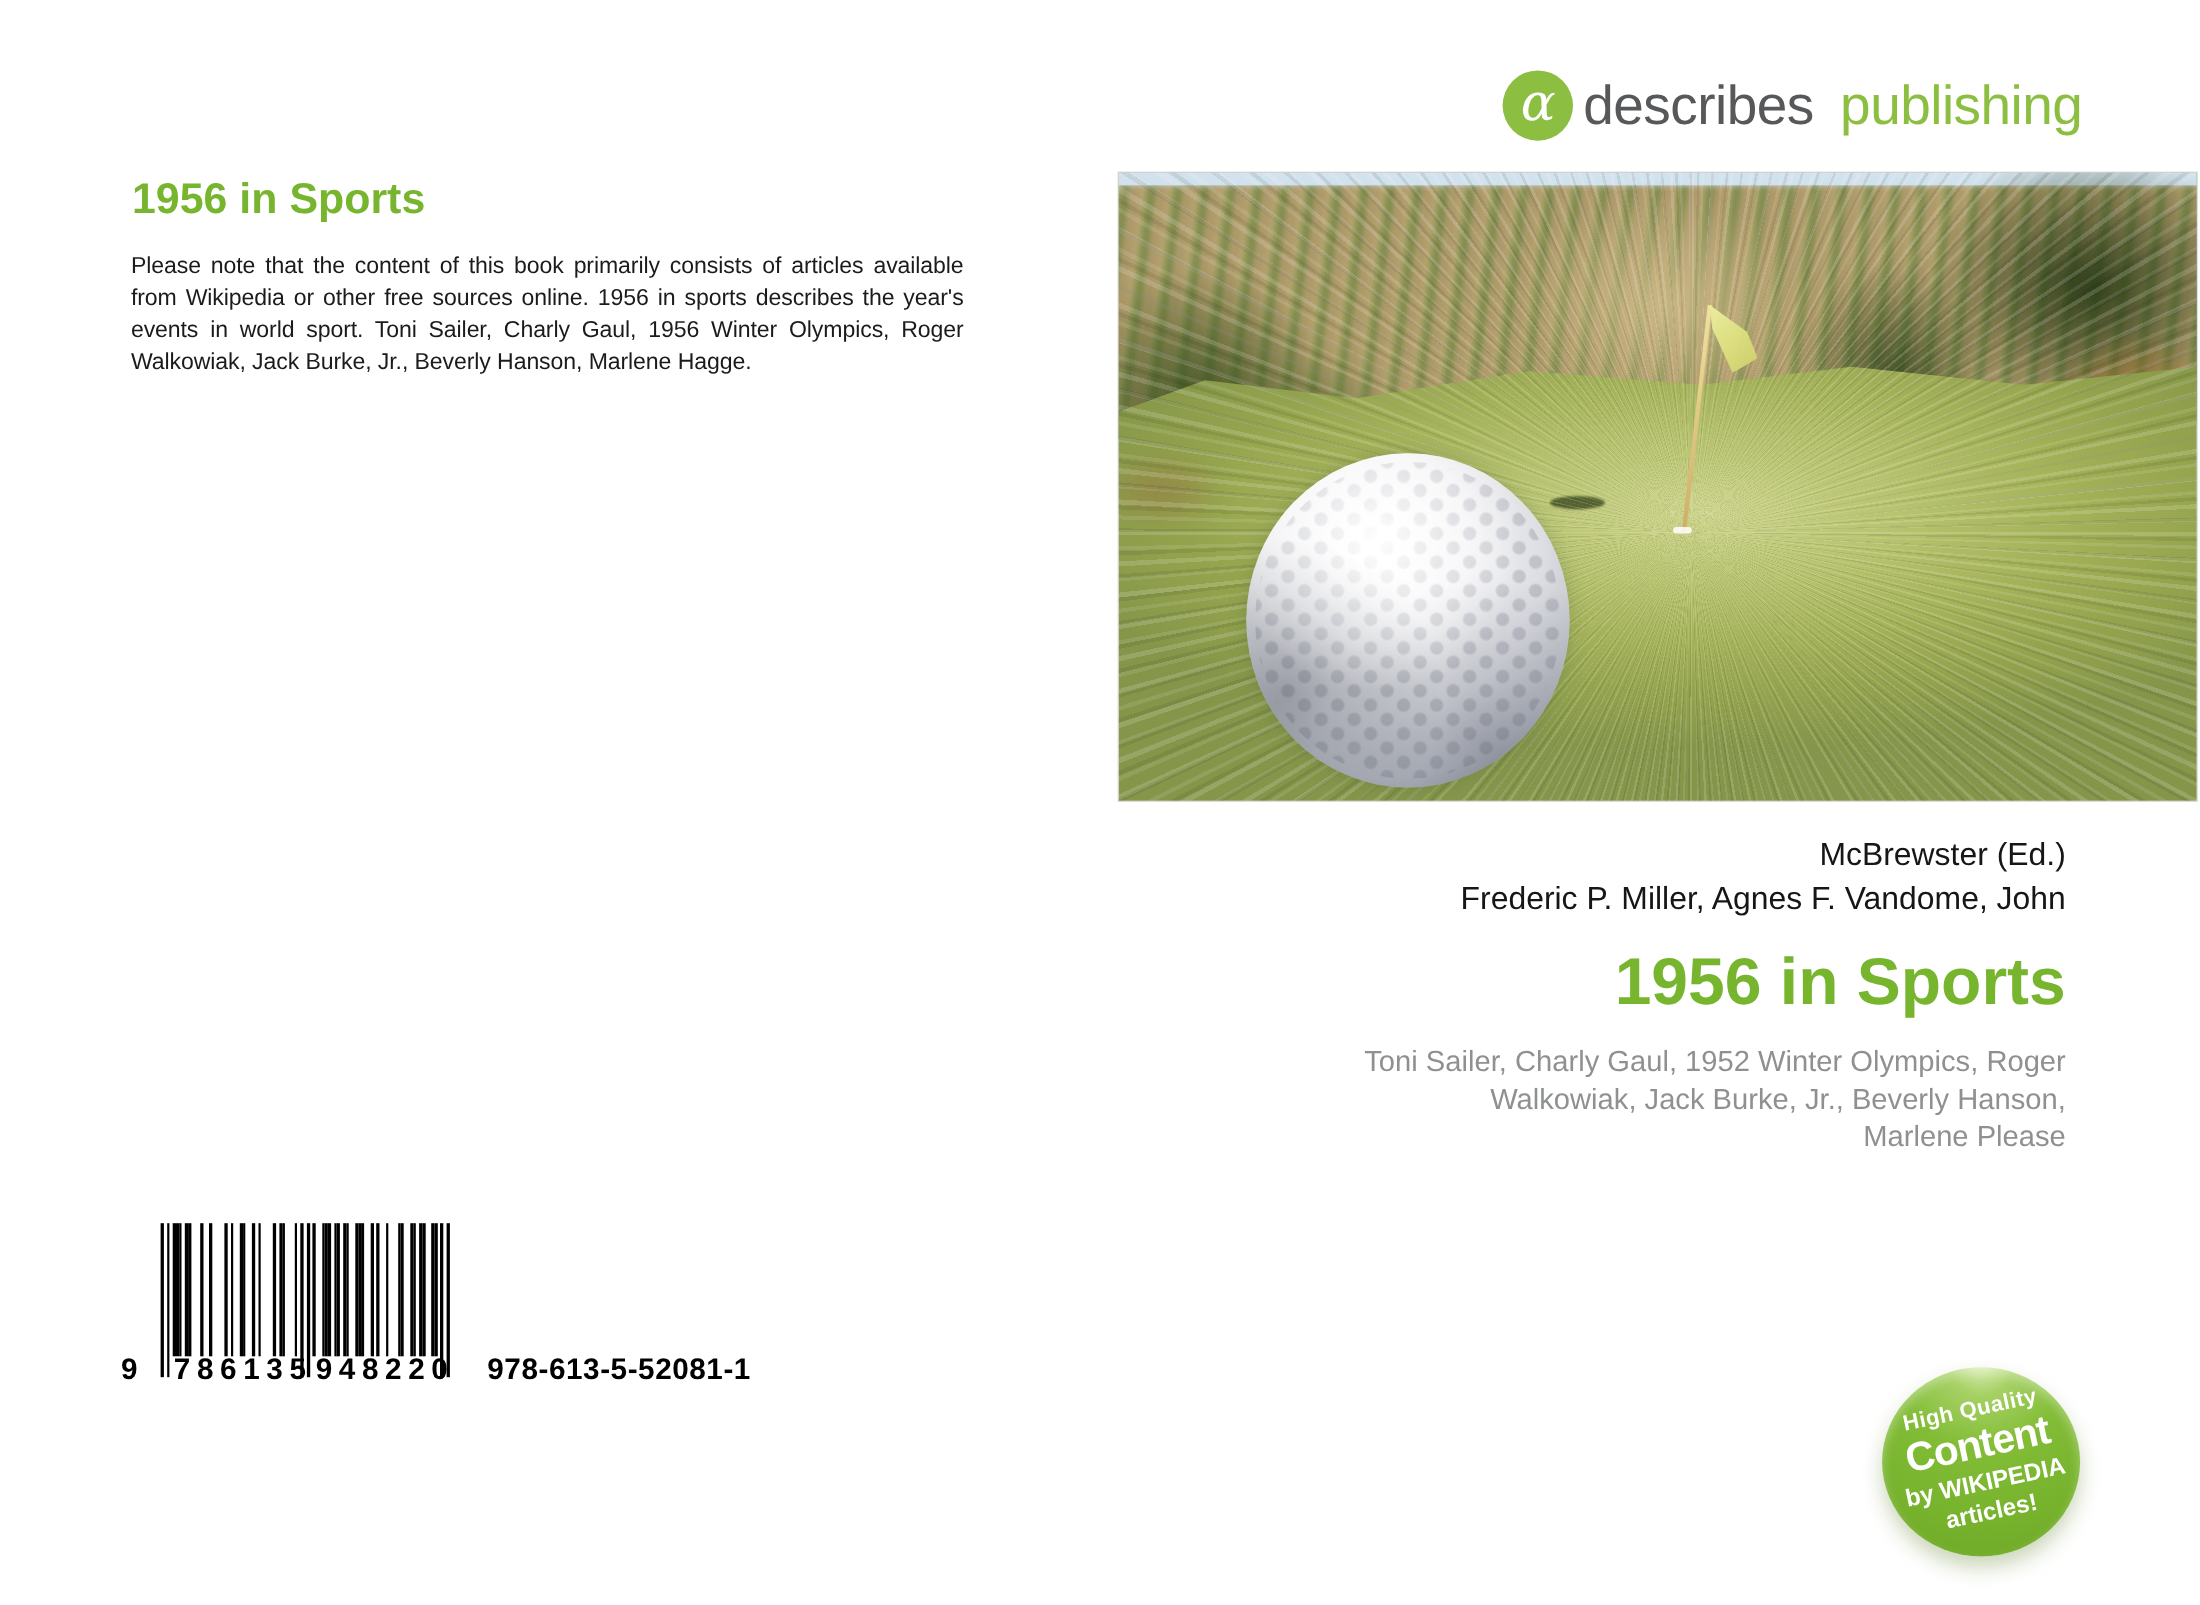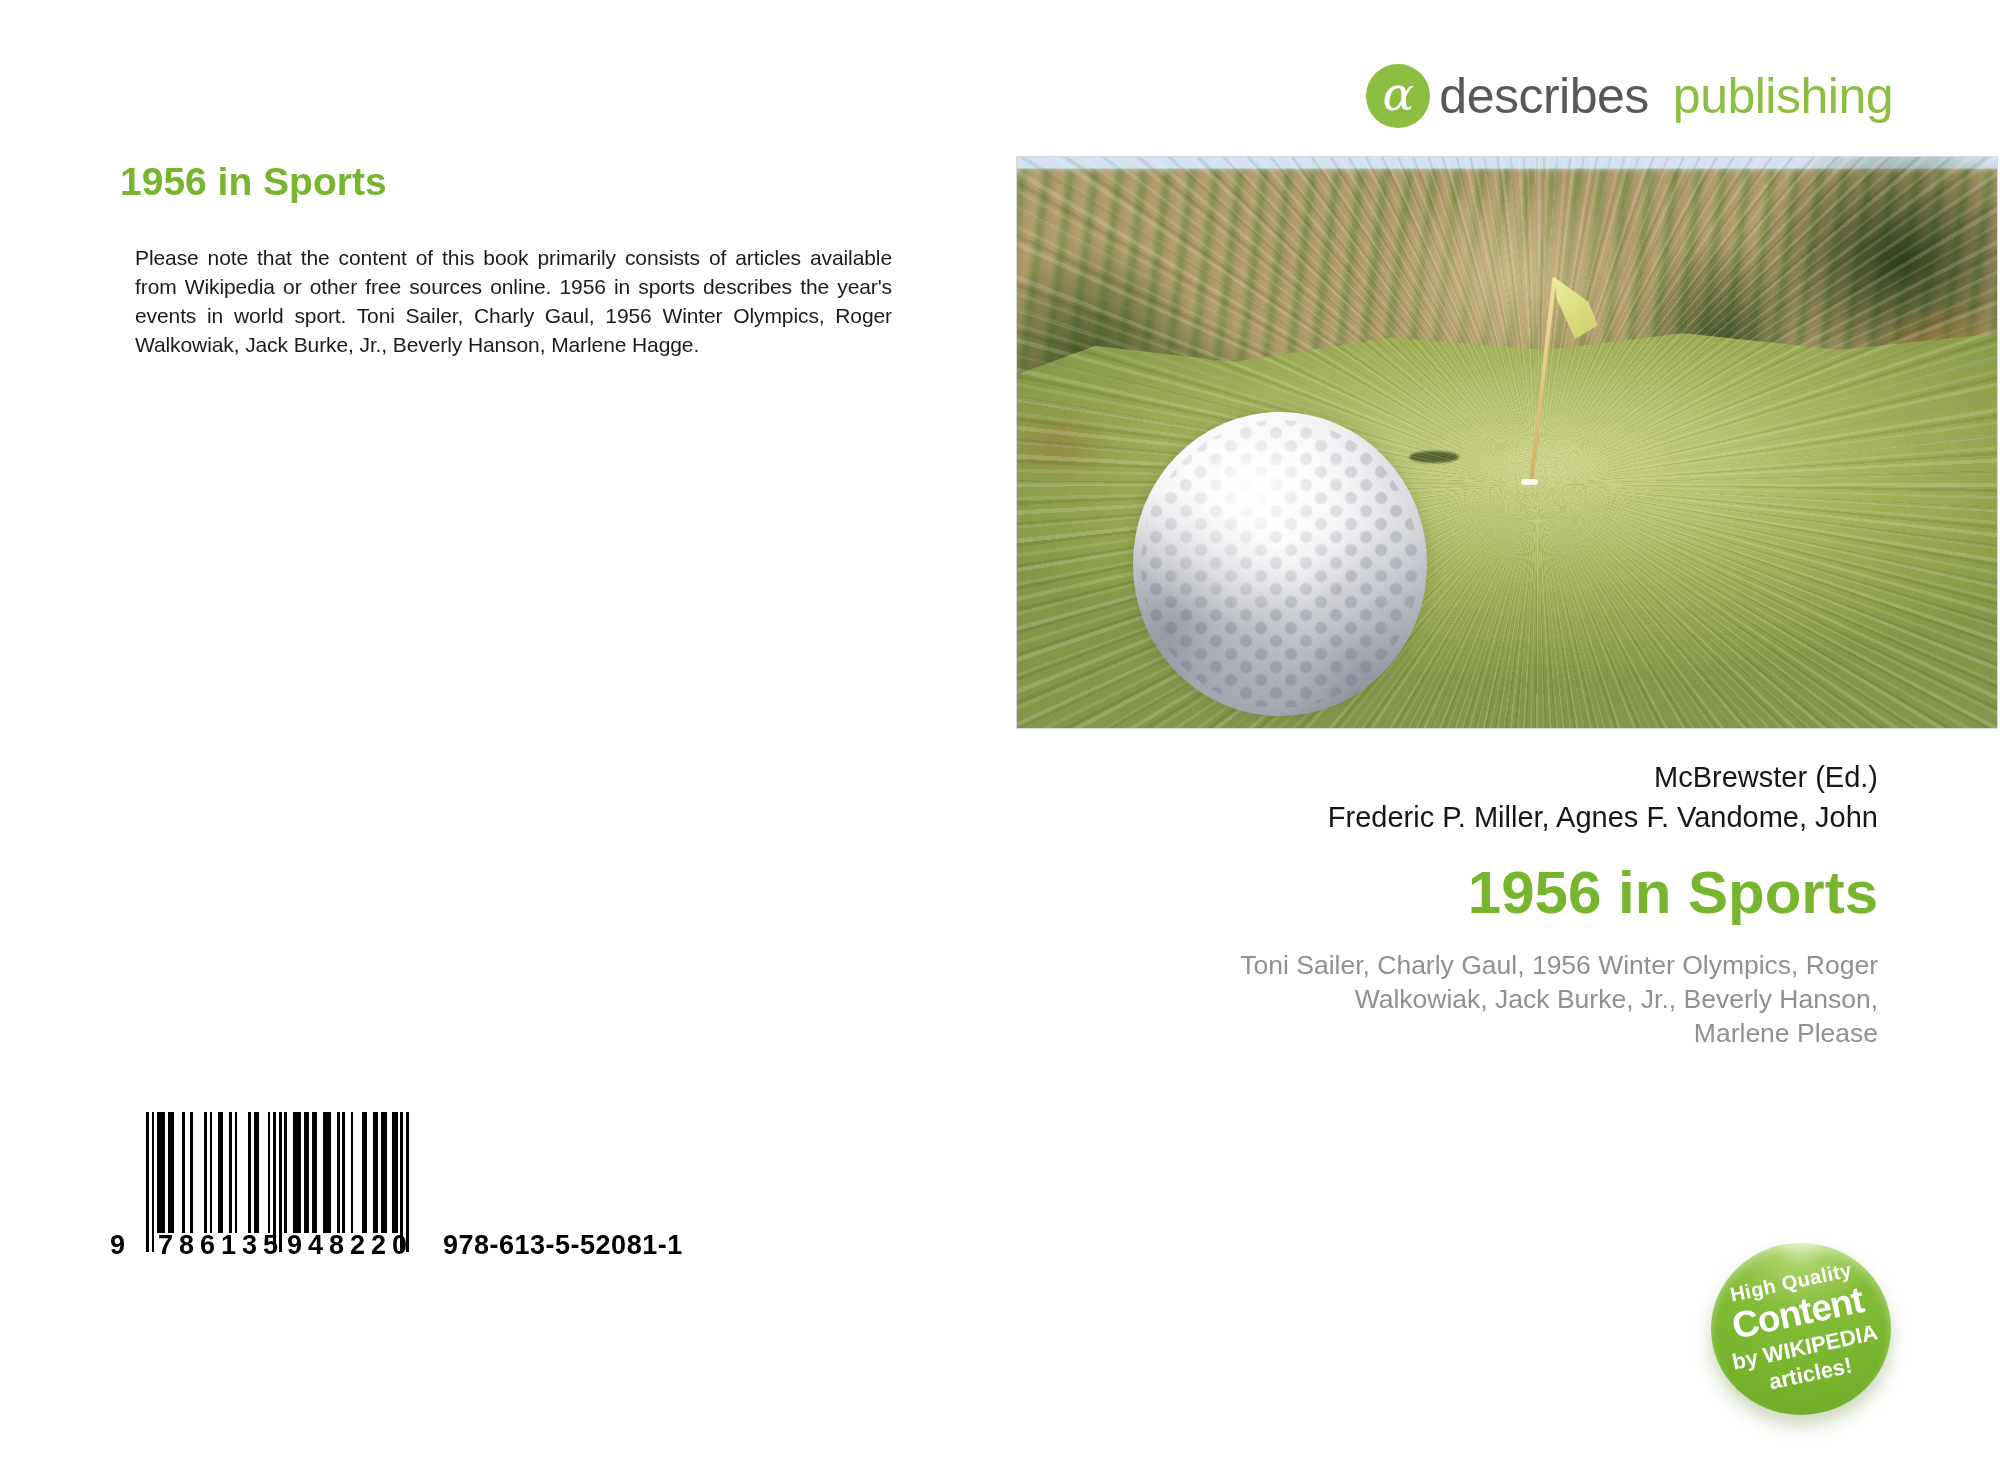--- a/index.html
+++ b/index.html
@@ -5,21 +5,21 @@
   html,body { margin:0; padding:0; background:#ffffff; }
   body { width:2000px; height:1459px; font-family:"Liberation Sans", sans-serif; }
   .canvas { position:relative; width:2000px; height:1459px; background:#ffffff; overflow:hidden; }
 
   
   .back-title {
     position:absolute; left:120px; top:160px; margin:0;
     font-size:39px; font-weight:bold; color:#76b52d; letter-spacing:0;
   }
   .back-desc {
-    position:absolute; left:119px; top:227px; width:757px; margin:16px;
+    position:absolute; left:119px; top:227px; width:757px; margin:0;
     font-size:21px; line-height:29px; color:#1b1b1a;
     text-align:justify; letter-spacing:-0.1px;
   }
 
   
   .barcode-bars { position:absolute; left:146px; top:1112px; display:flex; align-items:flex-start; }
   .barcode-bars .m { width:2.78px; height:121px; background:transparent; }
   .barcode-bars .m.b { background:#000; }
   .barcode-bars .m.tall { height:140px; }
   .bc-digit { position:absolute; color:#000; font-size:27px; font-weight:bold; }
@@ -270,21 +270,21 @@
     </div>
 
     <div class="authors">
       <div>McBrewster (Ed.)</div>
       <div>Frederic P. Miller, Agnes F. Vandome, John</div>
     </div>
 
     <h1 class="front-title">1956 in Sports</h1>
 
     <div class="subtitle">
-      <div>Toni Sailer, Charly Gaul, 1956 Winter Olympics, Roger</div>
+      <div>Toni Sailer, Charly Gaul, 1952 Winter Olympics, Roger</div>
       <div>Walkowiak, Jack Burke, Jr., Beverly Hanson,</div>
       <div>Marlene Please</div>
     </div>
 
     <div class="badge">
       <div class="badge-inner">
         <div class="badge-l1">High Quality</div>
         <div class="badge-l2">Content</div>
         <div class="badge-l3">by WIKIPEDIA</div>
         <div class="badge-l4">articles!</div>

